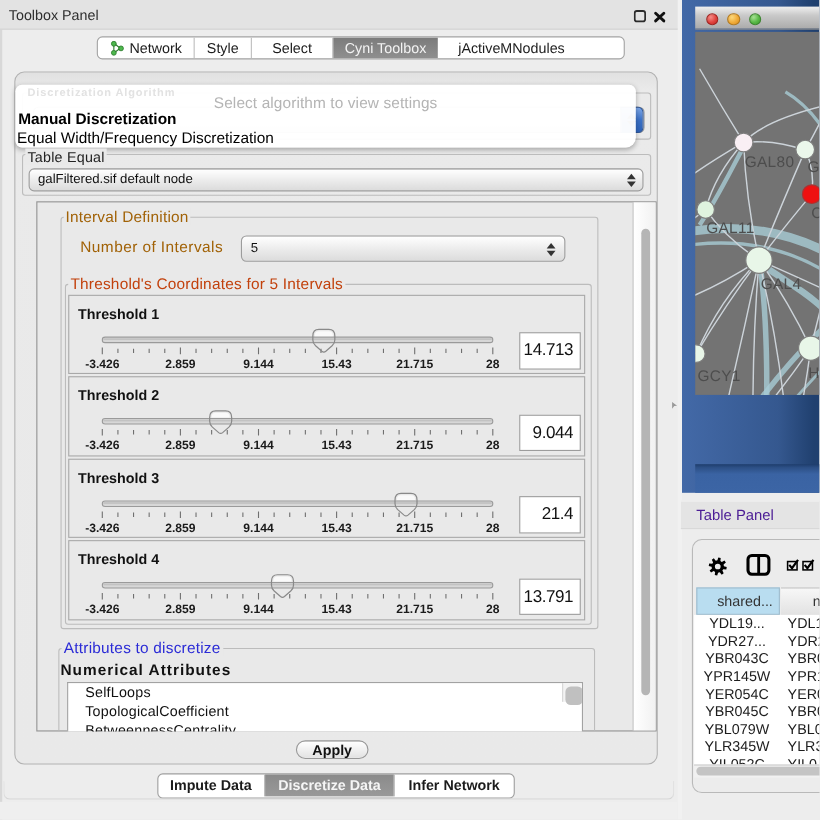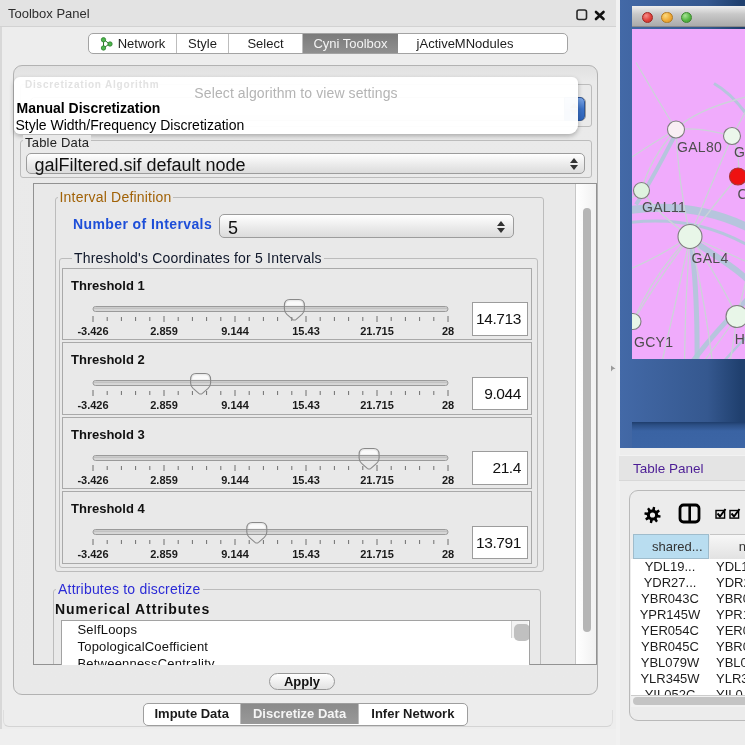--- a/index.html
+++ b/index.html
@@ -11,21 +11,21 @@
 #outerpanel{position:absolute;left:13px;top:65px;width:585px;height:630px;border:1px solid #b2b2b2;border-radius:9px;background:linear-gradient(#e1e1e1,#eaeaea 16px,#e9e9e9)}
 
 #tabs{position:absolute;left:88px;top:33px;width:480px;height:21px;display:flex;background:#fff;border:1px solid #a3a3a3;border-radius:5px;font-size:13px;color:#1c1c1c;overflow:hidden}
 #tabs .seg{display:flex;align-items:center;justify-content:center;height:100%;border-right:1px solid #bdbdbd}
 #tabs .seg:last-child{border-right:none}
 #tabs .sel{background:linear-gradient(#7b7b7b,#8f8f8f);color:#f3f3f3;border-right:none}
 
 .group{position:absolute;border:1px solid #bcbcbc;border-radius:3px}
 .glabel{position:absolute;font-size:14px;letter-spacing:0.2px;background:#e9e9e9;padding:0 2px;white-space:nowrap}
 
-.combo{position:absolute;border:1px solid #9c9c9c;border-radius:5px;background:linear-gradient(#ffffff,#e9e9e9 60%,#dcdcdc);font-size:18px;color:#111}
+.combo{position:absolute;border:1px solid #9c9c9c;border-radius:5px;background:linear-gradient(#ffffff,#e9e9e9 60%,#dcdcdc);font-size:12px;color:#111}
 .combo .ctext{position:absolute;left:8px;top:2.5px}
 .arrows{position:absolute;width:8px;height:12px}
 .arrows:before{content:"";position:absolute;left:0;top:0;border-left:4px solid transparent;border-right:4px solid transparent;border-bottom:5px solid #333}
 .arrows:after{content:"";position:absolute;left:0;bottom:0;border-left:4px solid transparent;border-right:4px solid transparent;border-top:5px solid #333}
 
 #scrollpane{position:absolute;left:33px;top:183px;width:564px;height:482px;border:1px solid #929292;background:#e9e9e9;overflow:hidden}
 #vscroll{position:absolute;left:575px;top:184px;width:21px;height:480px;background:linear-gradient(90deg,#ffffff,#f1f1f1);border-left:1px solid #c7c7c7}
 #vthumb{position:absolute;left:583px;top:208px;width:8px;height:424px;border-radius:4px;background:#b5b5b5}
 
 .tbox{position:absolute;left:61px;width:470px;height:72.5px;border:1px solid #a9a9a9;background:#e9e9e9}
@@ -43,21 +43,21 @@
 #attrlist{position:absolute;left:60.5px;top:619.5px;width:469px;height:45.5px;background:#fff;border:1px solid #a2a2a2;border-bottom:none;font-size:13px;letter-spacing:0.2px;color:#111;overflow:hidden;padding-top:0.5px}
 #attrlist div{padding-left:16px;height:17px;line-height:17px}
 #listscroll{position:absolute;right:1px;top:0px;width:15px;height:45px;background:#f3f3f3;border-left:1px solid #d5d5d5}
 #listthumb{position:absolute;left:2px;top:3px;width:10px;height:23px;background:#c0c0c0;border-radius:5px}
 
 #apply{position:absolute;left:269px;top:672.5px;width:66px;height:17.5px;border:1px solid #989898;border-radius:9px;background:linear-gradient(#ffffff,#e2e2e2);font-size:13px;font-weight:bold;color:#111;text-align:center;line-height:16px}
 
 #bluewin{position:absolute;left:620px;top:0;width:125px;height:448px;background:linear-gradient(90deg,#4369a7,#35588f 70%,#20406f 96%,#20406f)}
 #wtitle{position:absolute;left:632px;top:5.5px;width:113px;height:21px;background:linear-gradient(#efefef,#c9c9c9 40%,#ababab);border-bottom:1px solid #8a8a8a}
 .light{position:absolute;top:6.2px;width:11.4px;height:11.4px;border-radius:50%}
-#wcontent{position:absolute;left:632px;top:28.5px;width:113px;height:330px;background:#f0abfc;overflow:hidden}
+#wcontent{position:absolute;left:632px;top:28.5px;width:113px;height:330px;background:#737373;overflow:hidden}
 #tpbar{position:absolute;left:619px;top:455px;width:126px;height:26px;background:#e4e4e4;border-top:1px solid #f2f2f2;border-bottom:1px solid #d8d8d8}
 #tablepanel{position:absolute;left:628.5px;top:490px;width:130px;height:231px;border:1px solid #b9b9b9;border-radius:9px;background:#ececec}
 #theader1{position:absolute;left:633px;top:534px;width:75.8px;height:24.5px;background:#b9ddf0;border:1px solid #9fbccc;font-size:13px;color:#333}
 #theader2{position:absolute;left:709.8px;top:534px;width:36px;height:24.5px;background:linear-gradient(#f7f7f7,#e2e2e2);border-top:1px solid #c5c5c5;font-size:13px;color:#333}
 #tbody{position:absolute;left:631px;top:558.5px;width:114px;height:136.5px;background:#fff;overflow:hidden;font-size:13px;color:#1d1d1d}
 .trow{position:absolute;width:114px;height:16px;line-height:16px}
 .c1{position:absolute;left:0;width:78px;text-align:center}
 .c2{position:absolute;left:85px}
 #hscroll{position:absolute;left:631px;top:695px;width:114px;height:11.5px;background:#f1f1f1;border-top:1px solid #cccccc}
 #hthumb{position:absolute;left:633px;top:697px;width:120px;height:8px;border-radius:4px;background:#c4c4c4}
@@ -96,41 +96,41 @@
 <div class="combo" style="left:30px;top:97px;width:556px;height:24px">
   <div style="position:absolute;right:0;top:-1px;width:21px;height:24px;border-radius:0 5px 5px 0;background:linear-gradient(#7ca7e8,#3b71c6 50%,#2d62b8);border:1px solid #2d5699">
     <span class="arrows" style="left:5px;top:5px"></span>
   </div>
 </div>
 
 <div id="popup">
  <div class="abs" style="left:11px;top:2px;font-size:10px;font-weight:bold;color:#e2e2e2;letter-spacing:0.8px">Discretization Algorithm</div>
  <div class="abs" style="left:0;top:8px;width:564px;text-align:center;font-size:14px;letter-spacing:0.1px;color:#b4b4b4">Select algorithm to view settings</div>
  <div class="abs" style="left:2.5px;top:22.5px;font-size:14px;font-weight:bold;color:#000">Manual Discretization</div>
- <div class="abs" style="left:1.5px;top:39.5px;font-size:14px;color:#000">Style Width/Frequency Discretization</div>
+ <div class="abs" style="left:1.5px;top:39.5px;font-size:14px;color:#000">Equal Width/Frequency Discretization</div>
 </div>
 
 <div class="group" style="left:20px;top:140px;width:572px;height:38px"></div>
-<div class="glabel" style="left:23px;top:134.5px;color:#222;font-size:13px">Table Data</div>
+<div class="glabel" style="left:23px;top:134.5px;color:#222;font-size:13px">Table Equal</div>
 <div class="combo" style="left:25.5px;top:152.5px;width:559px;height:21.5px">
       <span class="ctext" style="top:1.5px">galFiltered.sif default node</span>
  <span class="arrows" style="right:6px;top:4.5px"></span>
 </div>
 
 <div id="scrollpane">
 
  <div class="group" style="left:21px;top:13px;width:488.5px;height:375px"></div>
  <div class="glabel" style="left:23.5px;top:5px;color:#a16207">Interval Definition</div>
- <div class="abs" style="left:39px;top:32px;font-size:14px;letter-spacing:0.4px;font-weight:bold;color:#1d4ed8">Number of Intervals</div>
+ <div class="abs" style="left:39px;top:32px;font-size:14px;letter-spacing:0.4px;font-weight:normal;color:#a16207">Number of Intervals</div>
  <div class="combo" style="left:185px;top:30px;width:295px;height:24px">
         <span class="ctext" style="top:2.5px">5</span>
   <span class="arrows" style="right:8px;top:5.5px"></span>
  </div>
  <div class="group" style="left:24.5px;top:74px;width:479px;height:310px"></div>
- <div class="glabel" style="left:38px;top:65.5px;color:#0f172a">Threshold's Coordinates for 5 Intervals</div>
+ <div class="glabel" style="left:28px;top:65.5px;color:#c2410c">Threshold's Coordinates for 5 Intervals</div>
  <div style="position:absolute;left:-33px;top:-183px">
 <div class="tbox" style="top:266.5px">
   <div class="tlabel">Threshold 1</div>
   <svg width="470" height="72" style="position:absolute;left:0;top:0">
             <rect x="30.0" y="37.5" width="355.0" height="5" rx="2.5" fill="#d7d7d7" stroke="#9a9a9a" stroke-width="1"></rect>
             <rect x="31.0" y="38.5" width="353.0" height="1.6" fill="#c2c2c2"></rect>
             <path d="M30.00,47 L30.00,53 M44.20,48 L44.20,52 M58.40,48 L58.40,52 M72.60,48 L72.60,52 M86.80,48 L86.80,52 M101.00,47 L101.00,53 M115.20,48 L115.20,52 M129.40,48 L129.40,52 M143.60,48 L143.60,52 M157.80,48 L157.80,52 M172.00,47 L172.00,53 M186.20,48 L186.20,52 M200.40,48 L200.40,52 M214.60,48 L214.60,52 M228.80,48 L228.80,52 M243.00,47 L243.00,53 M257.20,48 L257.20,52 M271.40,48 L271.40,52 M285.60,48 L285.60,52 M299.80,48 L299.80,52 M314.00,47 L314.00,53 M328.20,48 L328.20,52 M342.40,48 L342.40,52 M356.60,48 L356.60,52 M370.80,48 L370.80,52 M385.00,47 L385.00,53" stroke="#6f6f6f" stroke-width="1"></path>
             <text x="30.0" y="65.5" font-size="11" font-weight="bold" fill="#1a1a1a" text-anchor="middle" font-family="Liberation Sans, sans-serif">-3.426</text>
             <text x="101.0" y="65.5" font-size="11" font-weight="bold" fill="#1a1a1a" text-anchor="middle" font-family="Liberation Sans, sans-serif">2.859</text>
             <text x="172.0" y="65.5" font-size="11" font-weight="bold" fill="#1a1a1a" text-anchor="middle" font-family="Liberation Sans, sans-serif">9.144</text>

